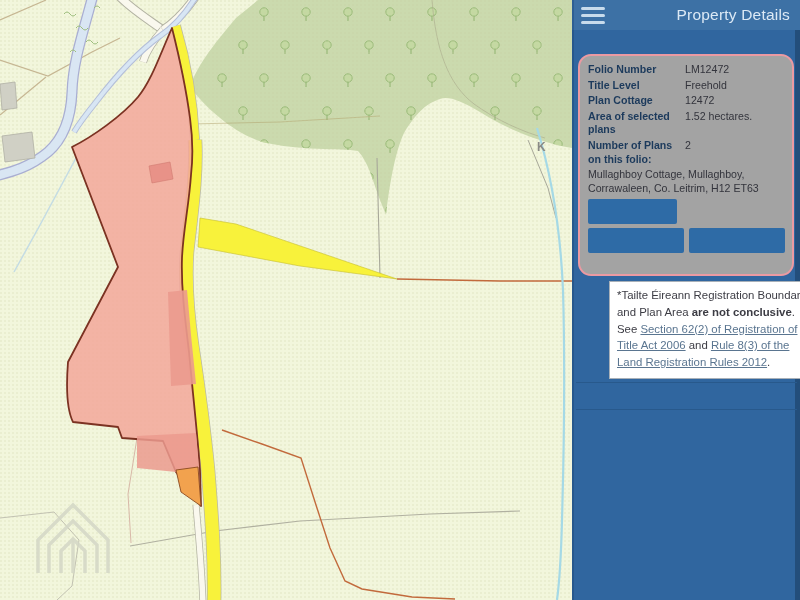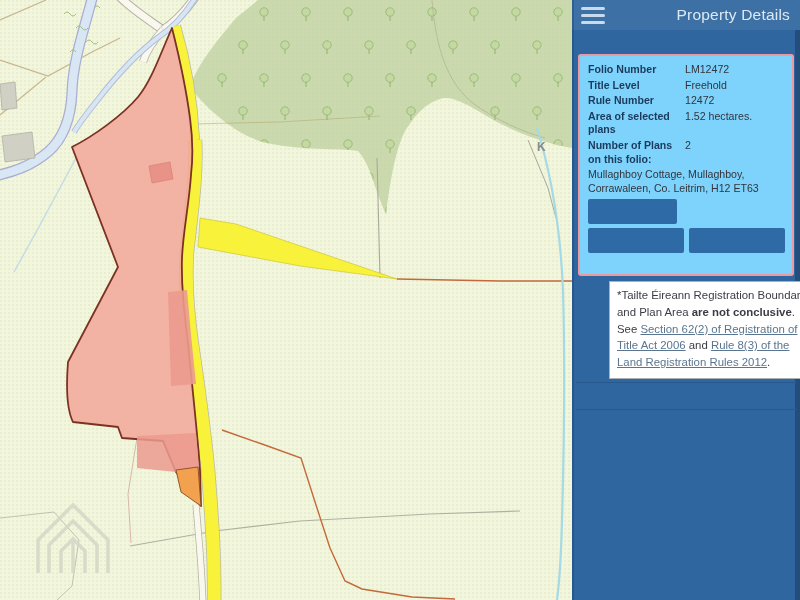--- a/index.html
+++ b/index.html
@@ -13,21 +13,21 @@
   .panel-header{position:absolute;left:0;top:0;width:228px;height:30px;background:#3d71a5;
                 box-sizing:border-box;border-left:2px solid #2d5f94;display:flex;align-items:center;}
   .hamburger{width:24px;height:17px;margin-left:7px;display:flex;flex-direction:column;
              justify-content:space-between;cursor:pointer;}
   .hamburger span{display:block;height:3px;border-radius:1.5px;background:#c9dcec;}
   .panel-title{flex:1;text-align:right;padding-right:10px;color:#dce9f5;font-size:15.5px;letter-spacing:.2px;}
   .panel-body{position:absolute;left:0;top:30px;width:228px;height:570px;background:#30669f;
               box-sizing:border-box;border-left:2px solid #27588d;}
   .right-strip{position:absolute;right:0;top:0;width:5px;height:570px;background:#234e7b;}
   .info-box{position:absolute;left:4px;top:24px;width:216px;height:222px;box-sizing:border-box;
-            background:#7dd3fc;border:2px solid #eb9aa2;border-radius:3px;padding:7px 7px 5px 8px;
+            background:#a3a3a3;border:2px solid #eb9aa2;border-radius:13px;padding:7px 7px 5px 8px;
             overflow:hidden;}
   .row{display:flex;margin-bottom:2px;font-size:10.6px;line-height:13.6px;}
   .row .lbl{width:97px;flex:0 0 97px;font-weight:bold;color:#1c3a5c;padding-right:4px;box-sizing:border-box;}
   .row .val{flex:1;color:#33343c;}
   .btn{background:#2e6ba6;border:none;border-radius:2px;height:25px;cursor:pointer;}
   .btn-row1{margin-top:4px;}
   .btn-row1 .btn{width:89px;display:block;}
   .btn-row2{margin-top:4px;display:flex;gap:5px;}
   .btn-row2 .btn{width:96px;}
   .disclaimer{position:absolute;left:4px;top:251px;width:216px;box-sizing:border-box;background:#ffffff;
@@ -169,21 +169,21 @@
       <div class="info-box">
         <div class="row">
             <div class="lbl">Folio Number</div>
             <div class="val">LM12472</div>
           </div>
         <div class="row">
             <div class="lbl">Title Level</div>
             <div class="val">Freehold</div>
           </div>
         <div class="row">
-            <div class="lbl">Rule Number</div>
+            <div class="lbl">Plan Cottage</div>
             <div class="val">12472</div>
           </div>
         <div class="row">
             <div class="lbl">Area of selected plans</div>
             <div class="val">1.52 hectares.</div>
           </div>
         <div class="row">
             <div class="lbl">Number of Plans on this folio:</div>
             <div class="val">2</div>
           </div>

